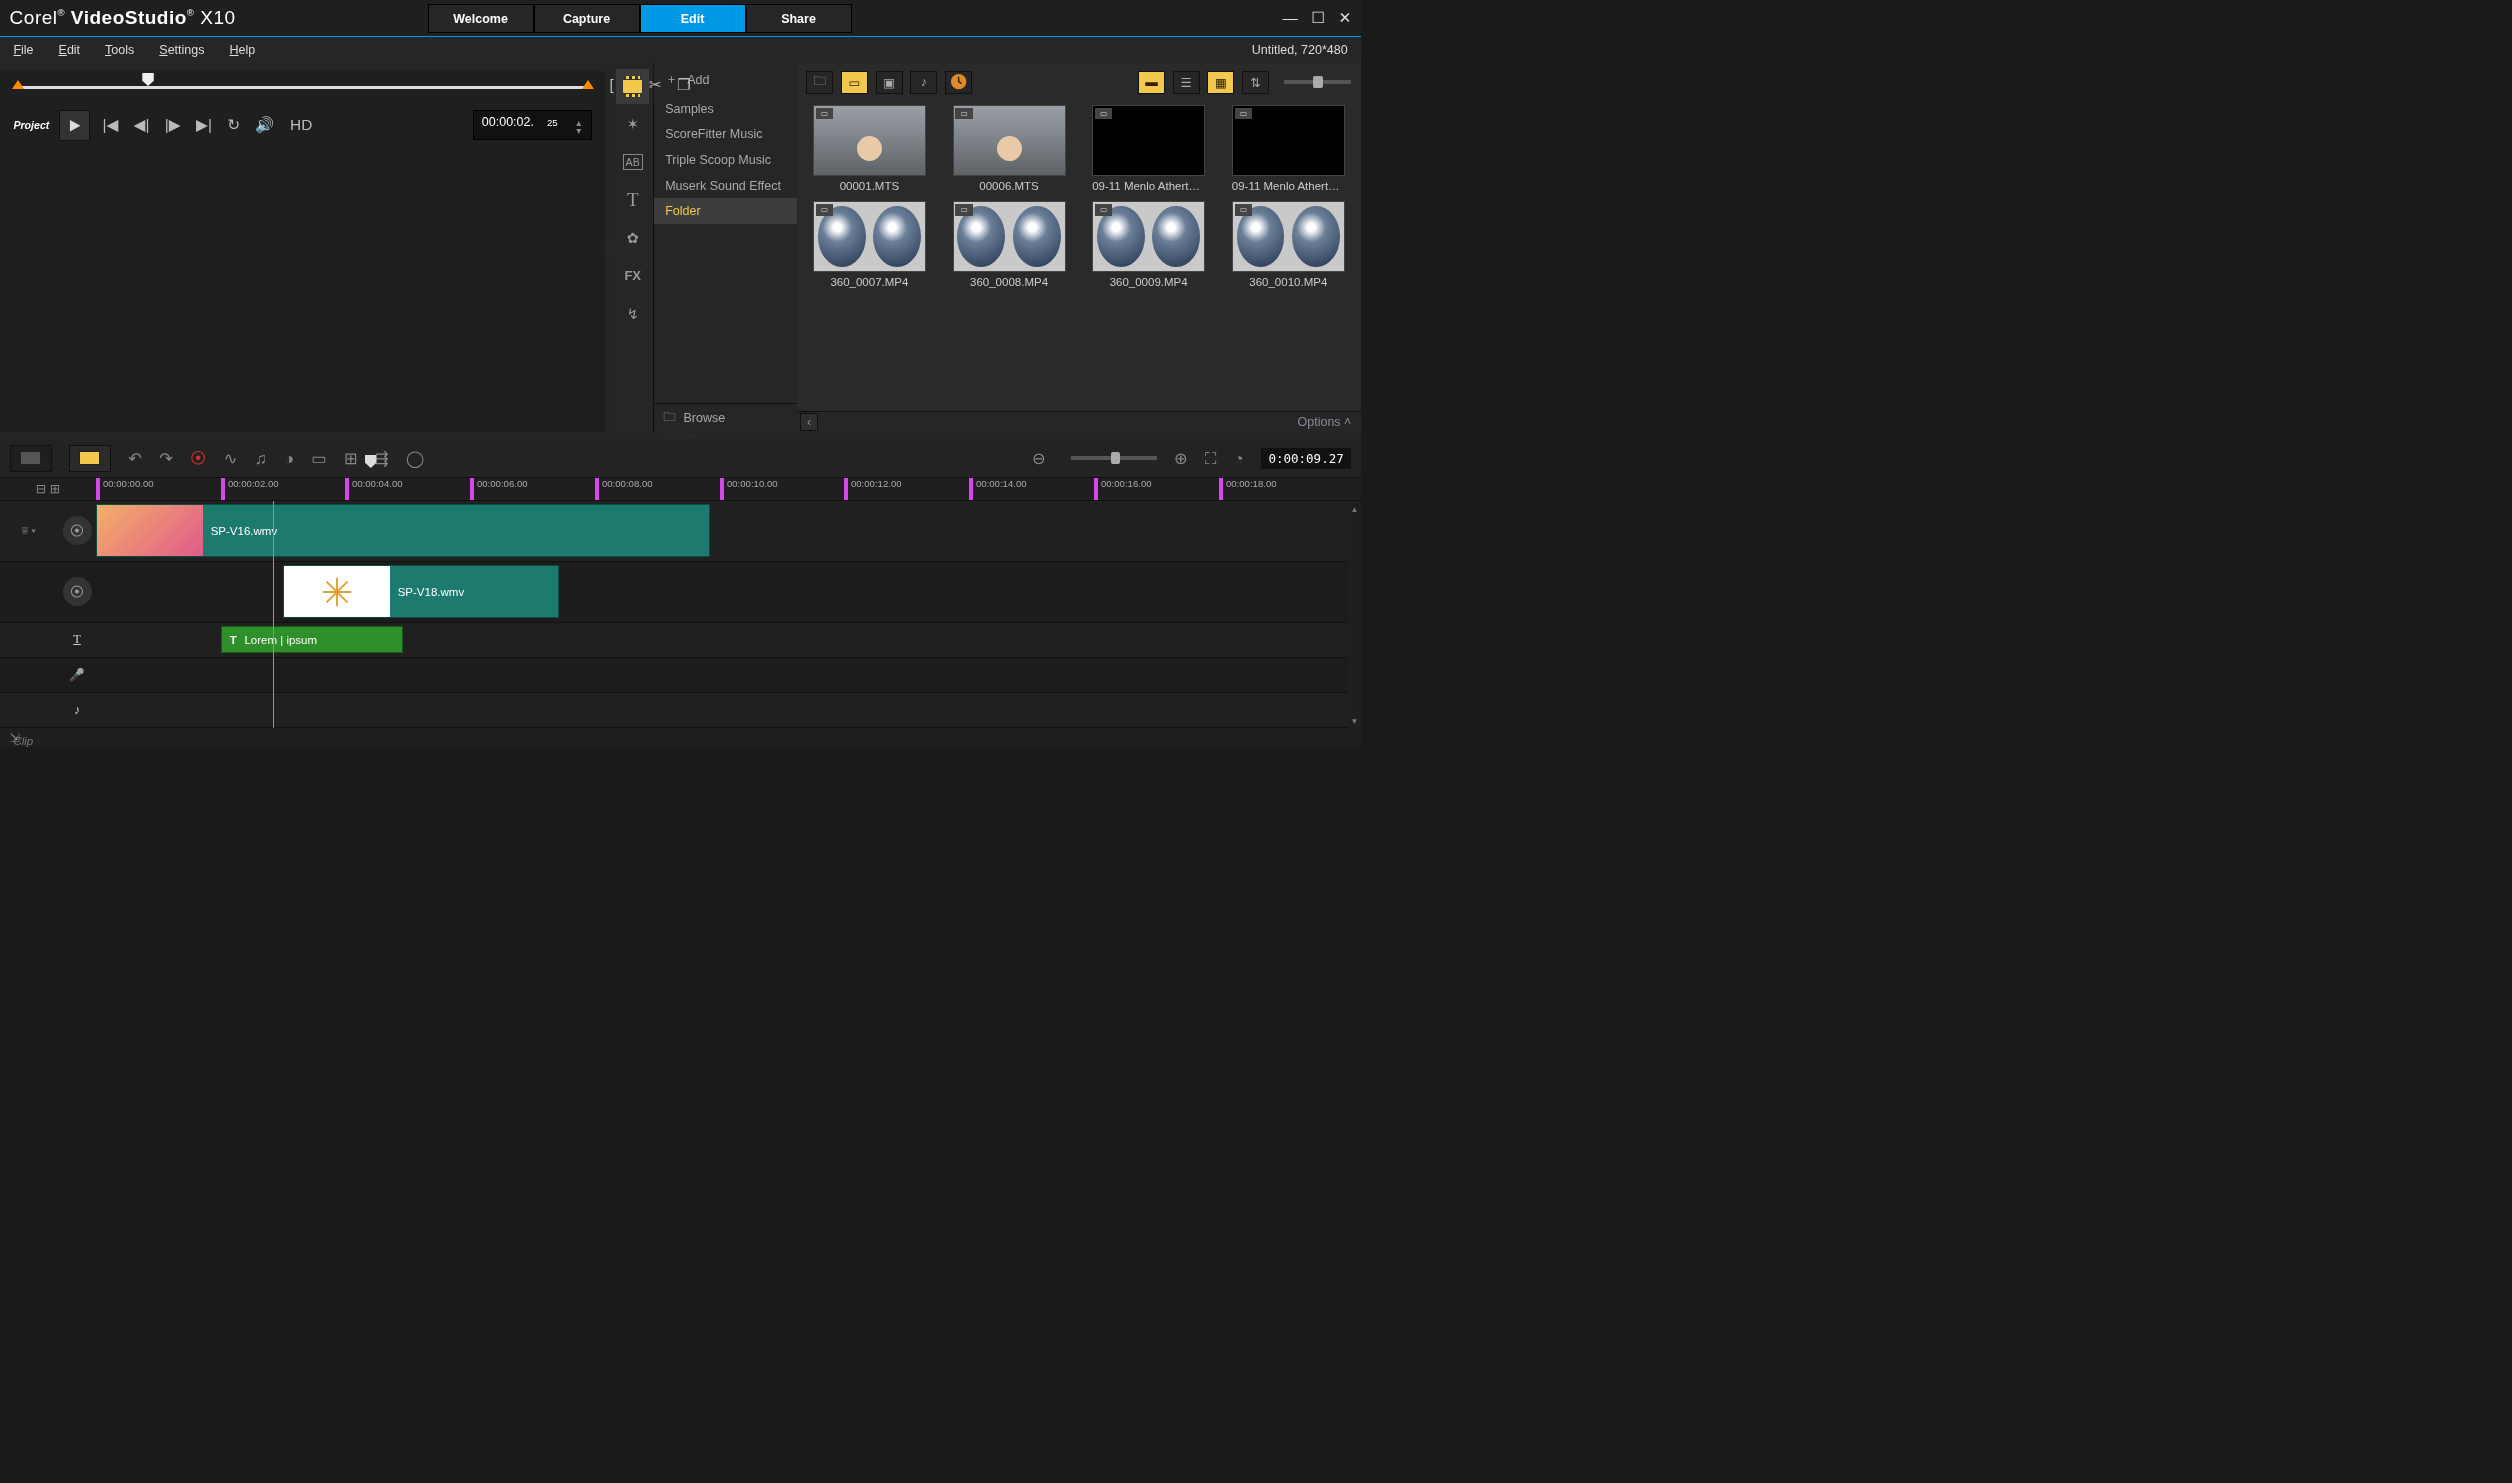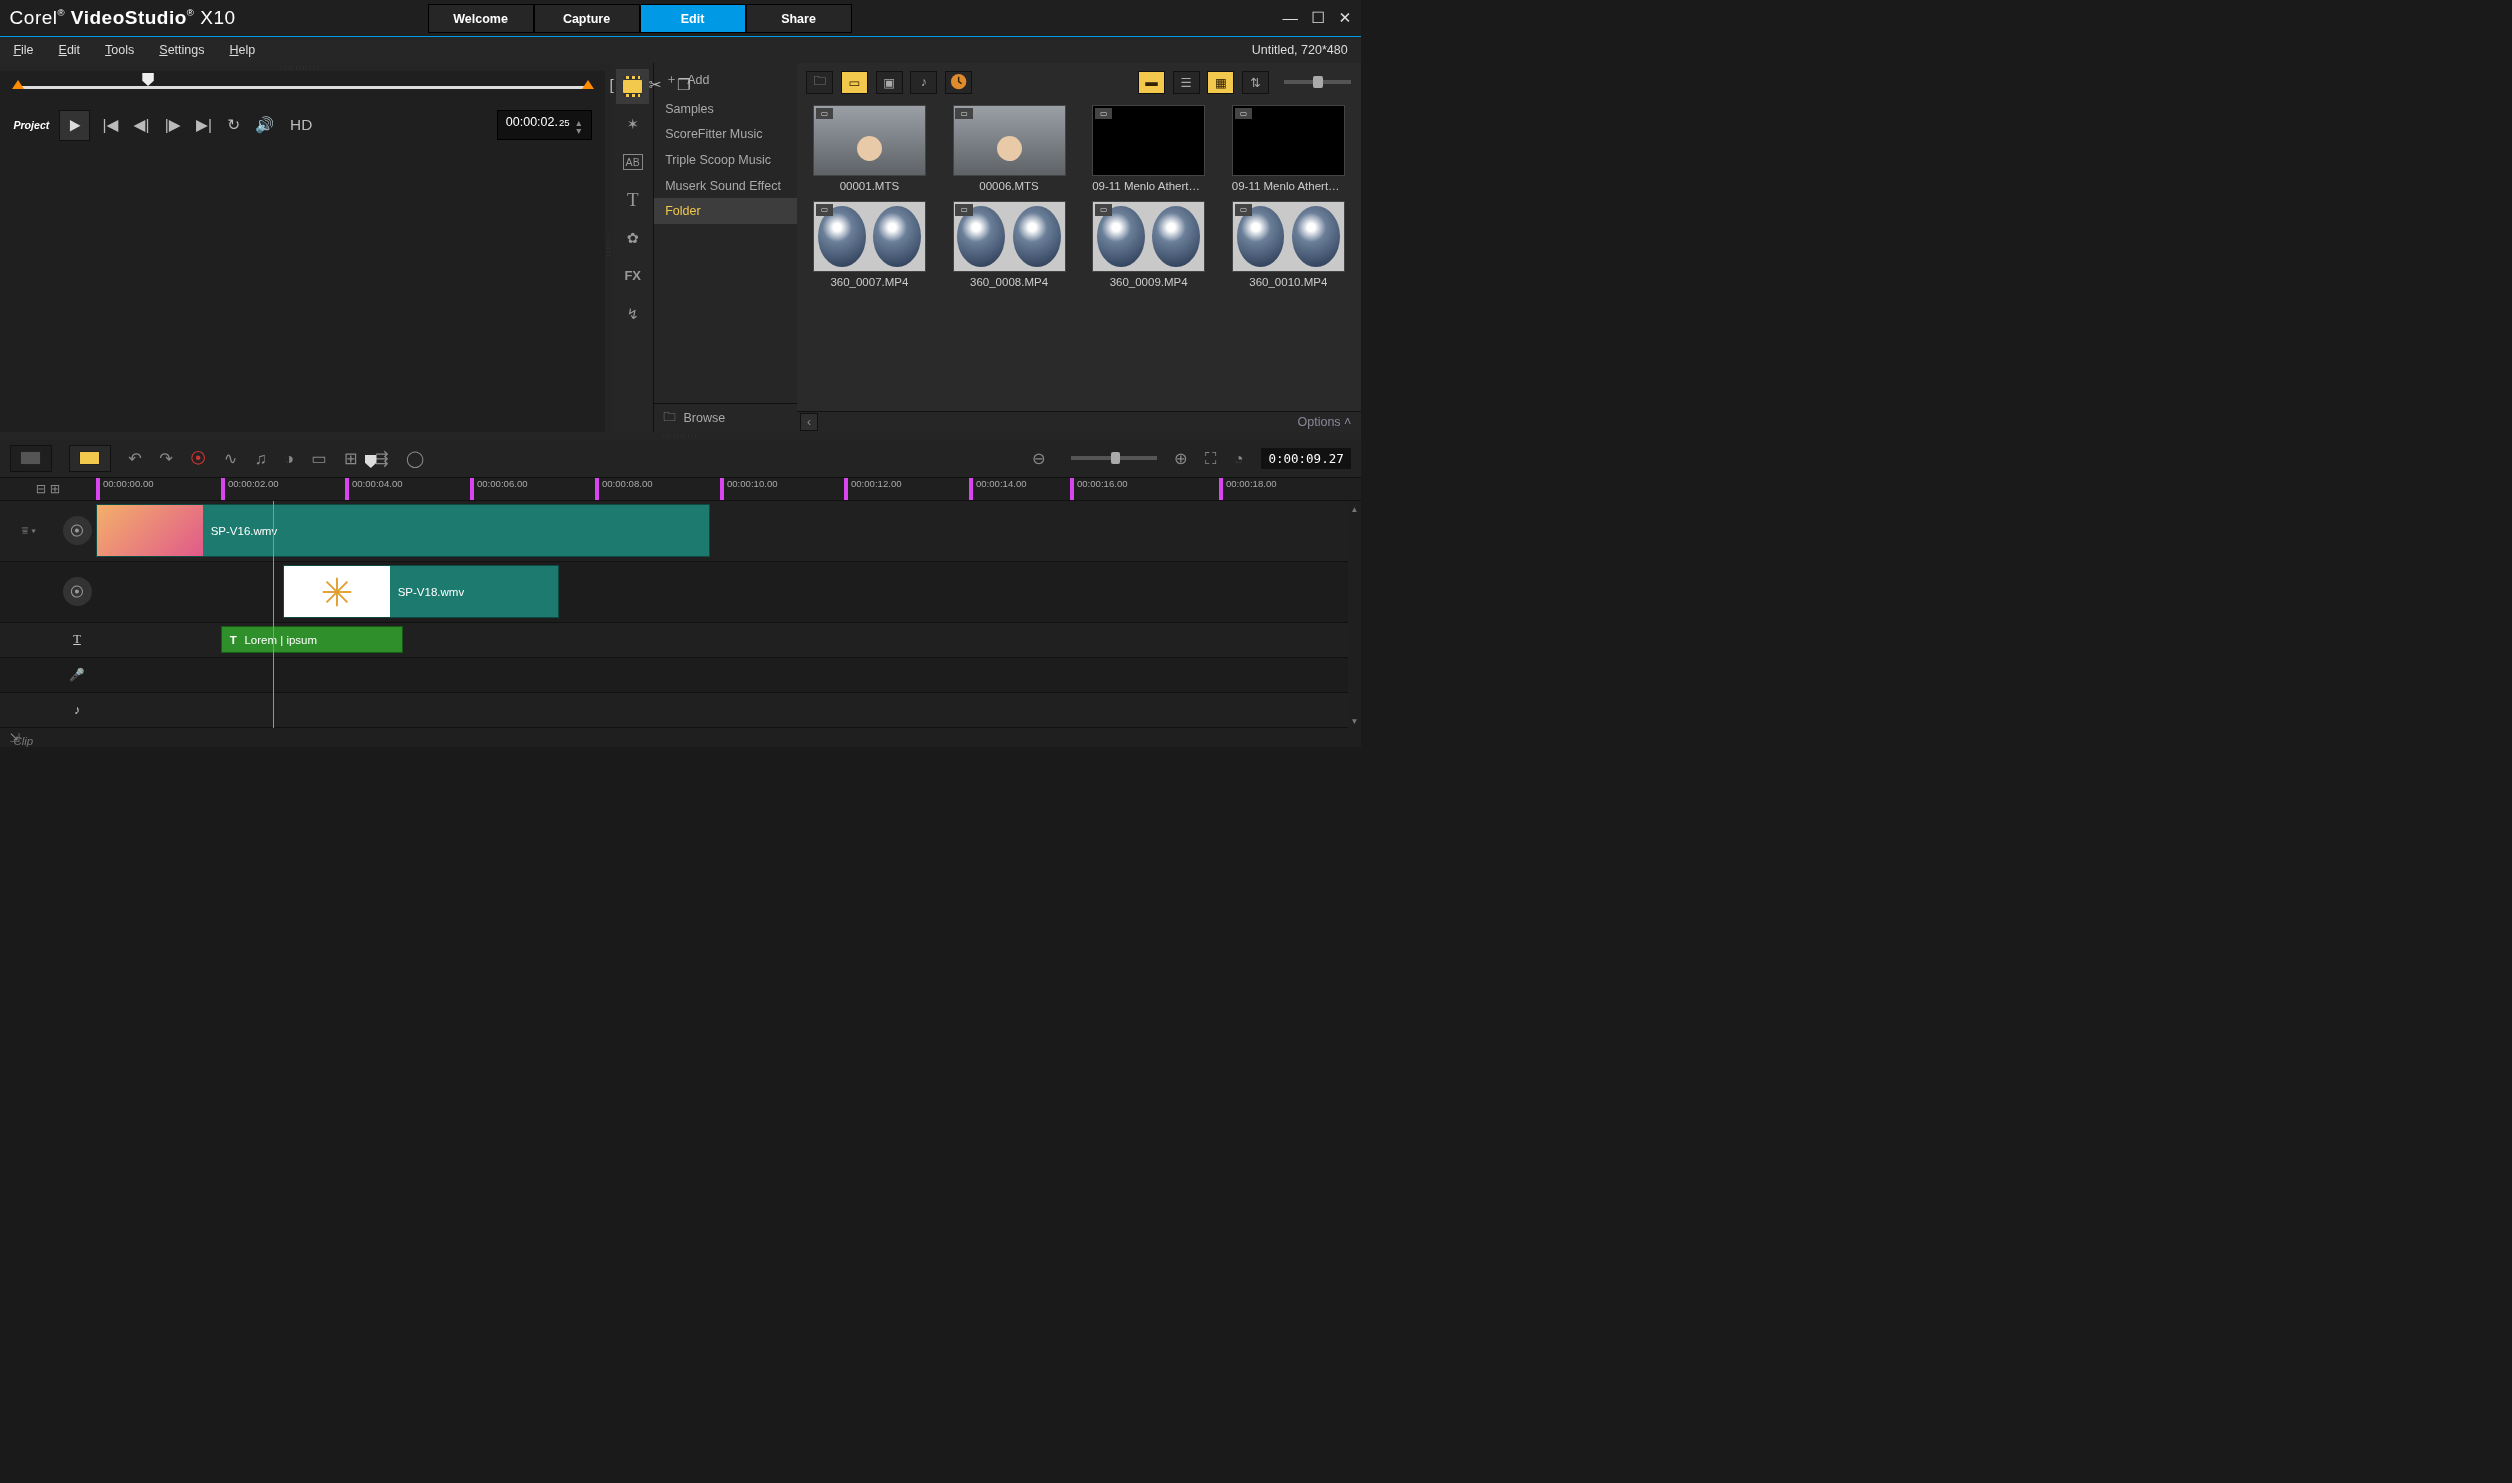--- a/index.html
+++ b/index.html
@@ -38,21 +38,21 @@
 .scrub-mark-r { right: -5.8px; }
 .scrub-head { position: absolute; top: -1.9px; left: 125px; width: 11.5px; height: 13.4px; background: #eee; clip-path: polygon(0 0,100% 0,100% 60%,50% 100%,0 60%); }
 .mark-btns { position: absolute; right: -106px; top: 1.9px; display: flex; gap: 9.6px; color: #888; font-size: 17.3px; }
 
 .transport { display: flex; align-items: center; height: 48px; padding: 0 13.4px; gap: 9.6px; }
 .mode-labels { font-size: 10.6px; text-align: left; line-height: 13.4px; font-style: italic; }
 .mode-labels .proj { color: #fff; font-weight: 600; }
 .mode-labels .clip { color: #777; }
 .play-btn { width: 31px; height: 31px; background: #333; border: 1px solid #111; display: flex; align-items: center; justify-content: center; cursor: pointer; }
 .ctl { color: #bbb; font-size: 15.4px; cursor: pointer; padding: 0 2.9px; }
-.timecode-box { margin-left: auto; background: #111; border: 1px solid #000; padding: 3.8px 7.7px; color: #fff; font-family: monospace; display: flex; align-items: baseline; gap: 1px; }
+.timecode-box { margin-left: auto; background: #111; border: 1px solid #000; padding: 3.8px 7.7px; color: #fff; font-family: monospace; display: flex; align-items: baseline; gap: 13px; }
 .tc-small { font-size: 9.6px; }
 .tc-spin { margin-left: 3.8px; color: #888; font-size: 8.6px; line-height: 7.7px; }
 
 
 .grip-v { width: 7.7px; background: #252525; display: flex; align-items: center; justify-content: center; color: #555; writing-mode: vertical-rl; font-size: 5.8px; letter-spacing: 1.9px; }
 
 
 .library-panel { flex: 1; display: flex; background: #1f1f1f; }
 .lib-cat-col { width: 40px; background: #262626; display: flex; flex-direction: column; align-items: center; padding-top: 5.8px; gap: 2.9px; }
 .lib-cat-btn { width: 33px; height: 35px; display: flex; align-items: center; justify-content: center; background: #262626; cursor: pointer; color: #999; font-size: 14.4px; }
@@ -398,21 +398,21 @@
     <div class="ruler" id="ruler">
       <div class="playhead-flag"></div>
     <div class="ruler-tick" style="left: 0px;">00:00:00.00</div>
         <div class="ruler-tick" style="left: 125px;">00:00:02.00</div>
         <div class="ruler-tick" style="left: 249px;">00:00:04.00</div>
         <div class="ruler-tick" style="left: 374px;">00:00:06.00</div>
         <div class="ruler-tick" style="left: 499px;">00:00:08.00</div>
         <div class="ruler-tick" style="left: 624px;">00:00:10.00</div>
         <div class="ruler-tick" style="left: 748px;">00:00:12.00</div>
         <div class="ruler-tick" style="left: 873px;">00:00:14.00</div>
-        <div class="ruler-tick" style="left: 974px;">00:00:16.00</div>
+        <div class="ruler-tick" style="left: 998px;">00:00:16.00</div>
         <div class="ruler-tick" style="left: 1123px;">00:00:18.00</div>
       </div>
   </div>
 
   <div class="tracks">
     <div class="track" style="height:61px;">
       <div class="track-head">⩸ ▾</div>
       <div class="track-icon">
           <div class="circ">
             <span>⦿</span>

